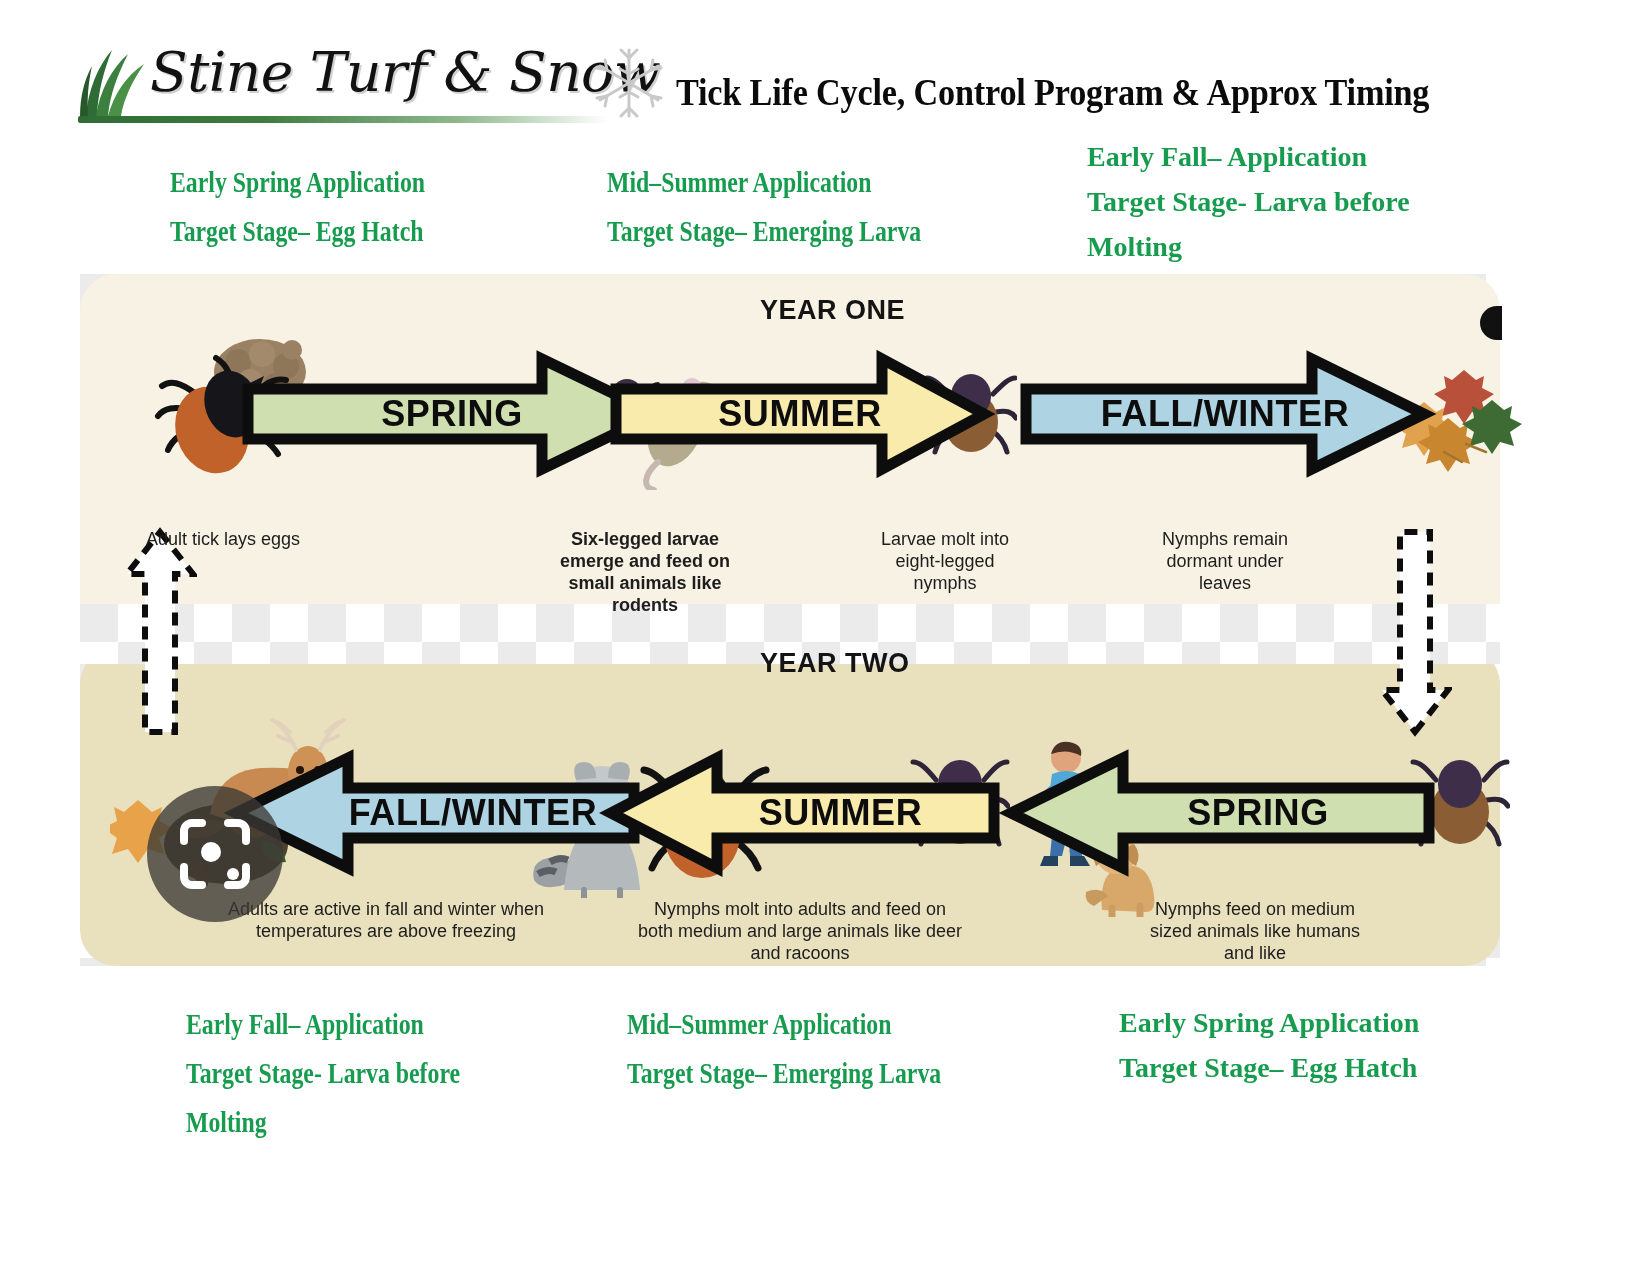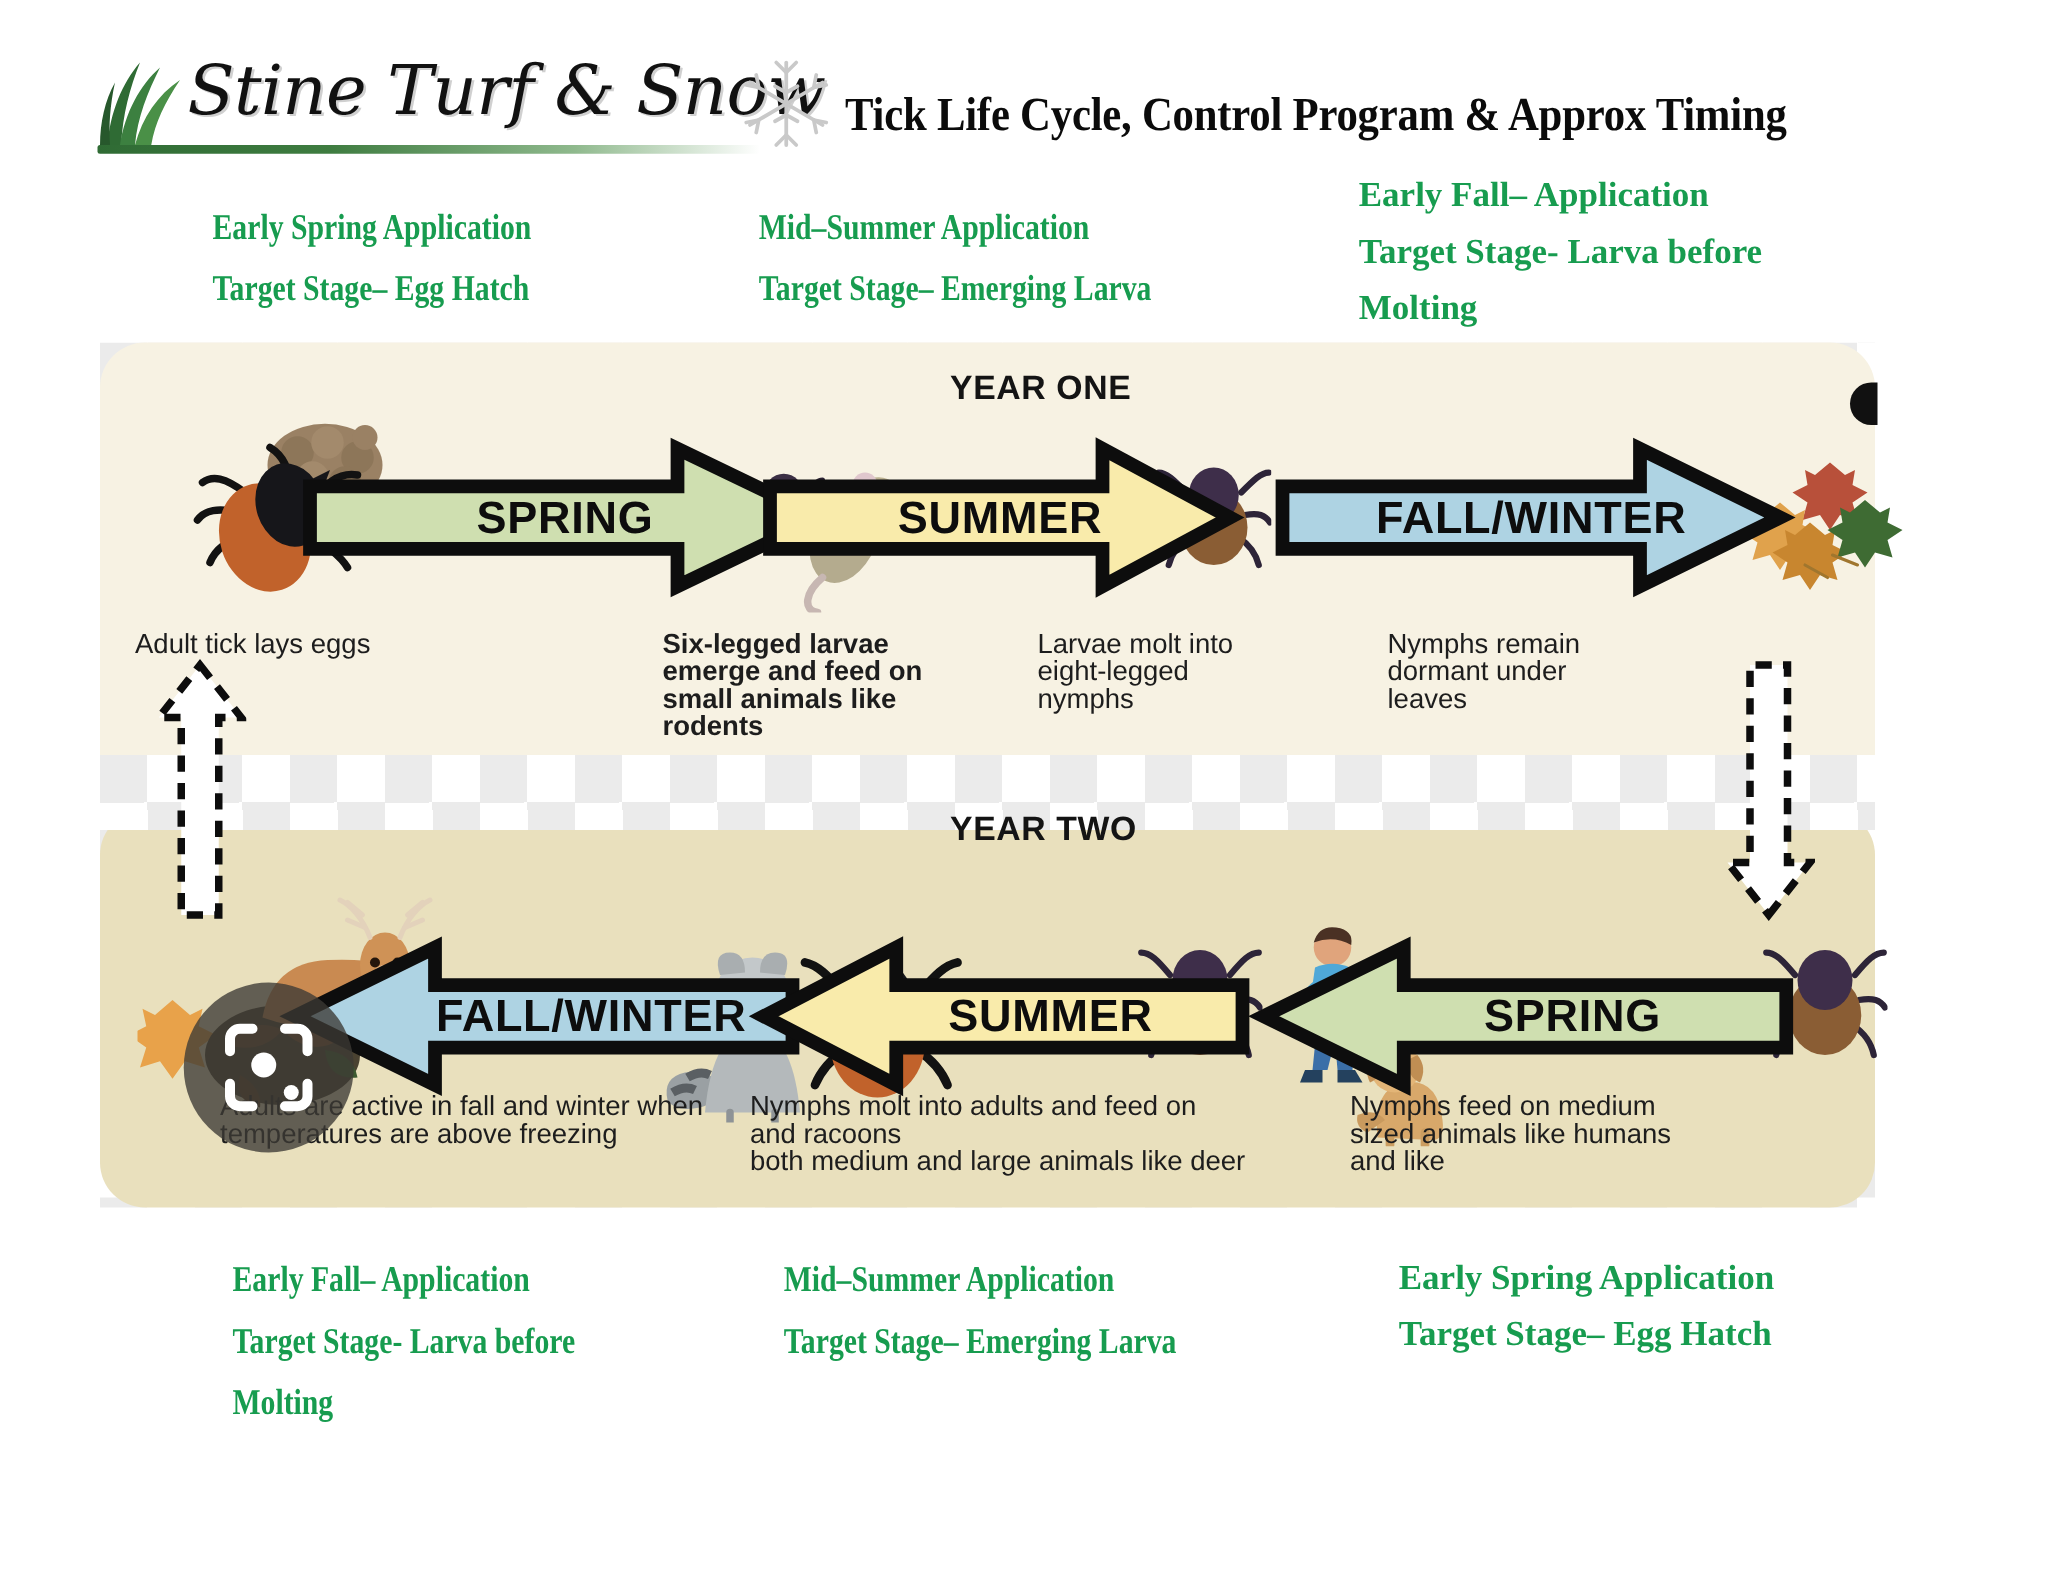--- a/index.html
+++ b/index.html
@@ -89,21 +89,21 @@
   #a-spring2{left:925px;top:476px;width:430px;height:126px;}
 
   
   .dashed-arrow{position:absolute;}
   #d-left{left:43px;top:252px;width:74px;height:212px;}
   #d-right{left:1298px;top:252px;width:74px;height:212px;}
 
   
   .cap{
     position:absolute;font-family:"Liberation Sans", sans-serif;
-    font-size:22px;line-height:22px;color:#1d1d1d;text-align:left;
+    font-size:18px;line-height:22px;color:#1d1d1d;text-align:center;margin-top:24px;
   }
   .cap .ln{display:block;white-space:nowrap;}
   #cap-1{left:28px;top:230px;width:230px;}
   #cap-2{left:450px;top:230px;width:230px;font-weight:bold;}
   #cap-3{left:750px;top:230px;width:230px;}
   #cap-4{left:1030px;top:230px;width:230px;}
   #cap-5{left:96px;top:600px;width:420px;}
   #cap-6{left:520px;top:600px;width:400px;}
   #cap-7{left:1000px;top:600px;width:350px;}
 
@@ -424,22 +424,22 @@
       <span class="ln">Larvae molt into</span>
       <span class="ln">eight-legged</span>
       <span class="ln">nymphs</span>
     </div>
     <div class="cap" id="cap-5">
       <span class="ln">Adults are active in fall and winter when</span>
       <span class="ln">temperatures are above freezing</span>
     </div>
     <div class="cap" id="cap-6">
       <span class="ln">Nymphs molt into adults and feed on</span>
+      <span class="ln">both medium and large animals like deer</span>
       <span class="ln">and racoons</span>
-      <span class="ln">both medium and large animals like deer</span>
     </div>
     <div class="cap" id="cap-7">
       <span class="ln">Nymphs feed on medium</span>
       <span class="ln">sized animals like humans</span>
       <span class="ln">and like</span>
     </div>
   </div>
 
   <div id="edge-dot"></div>
 

